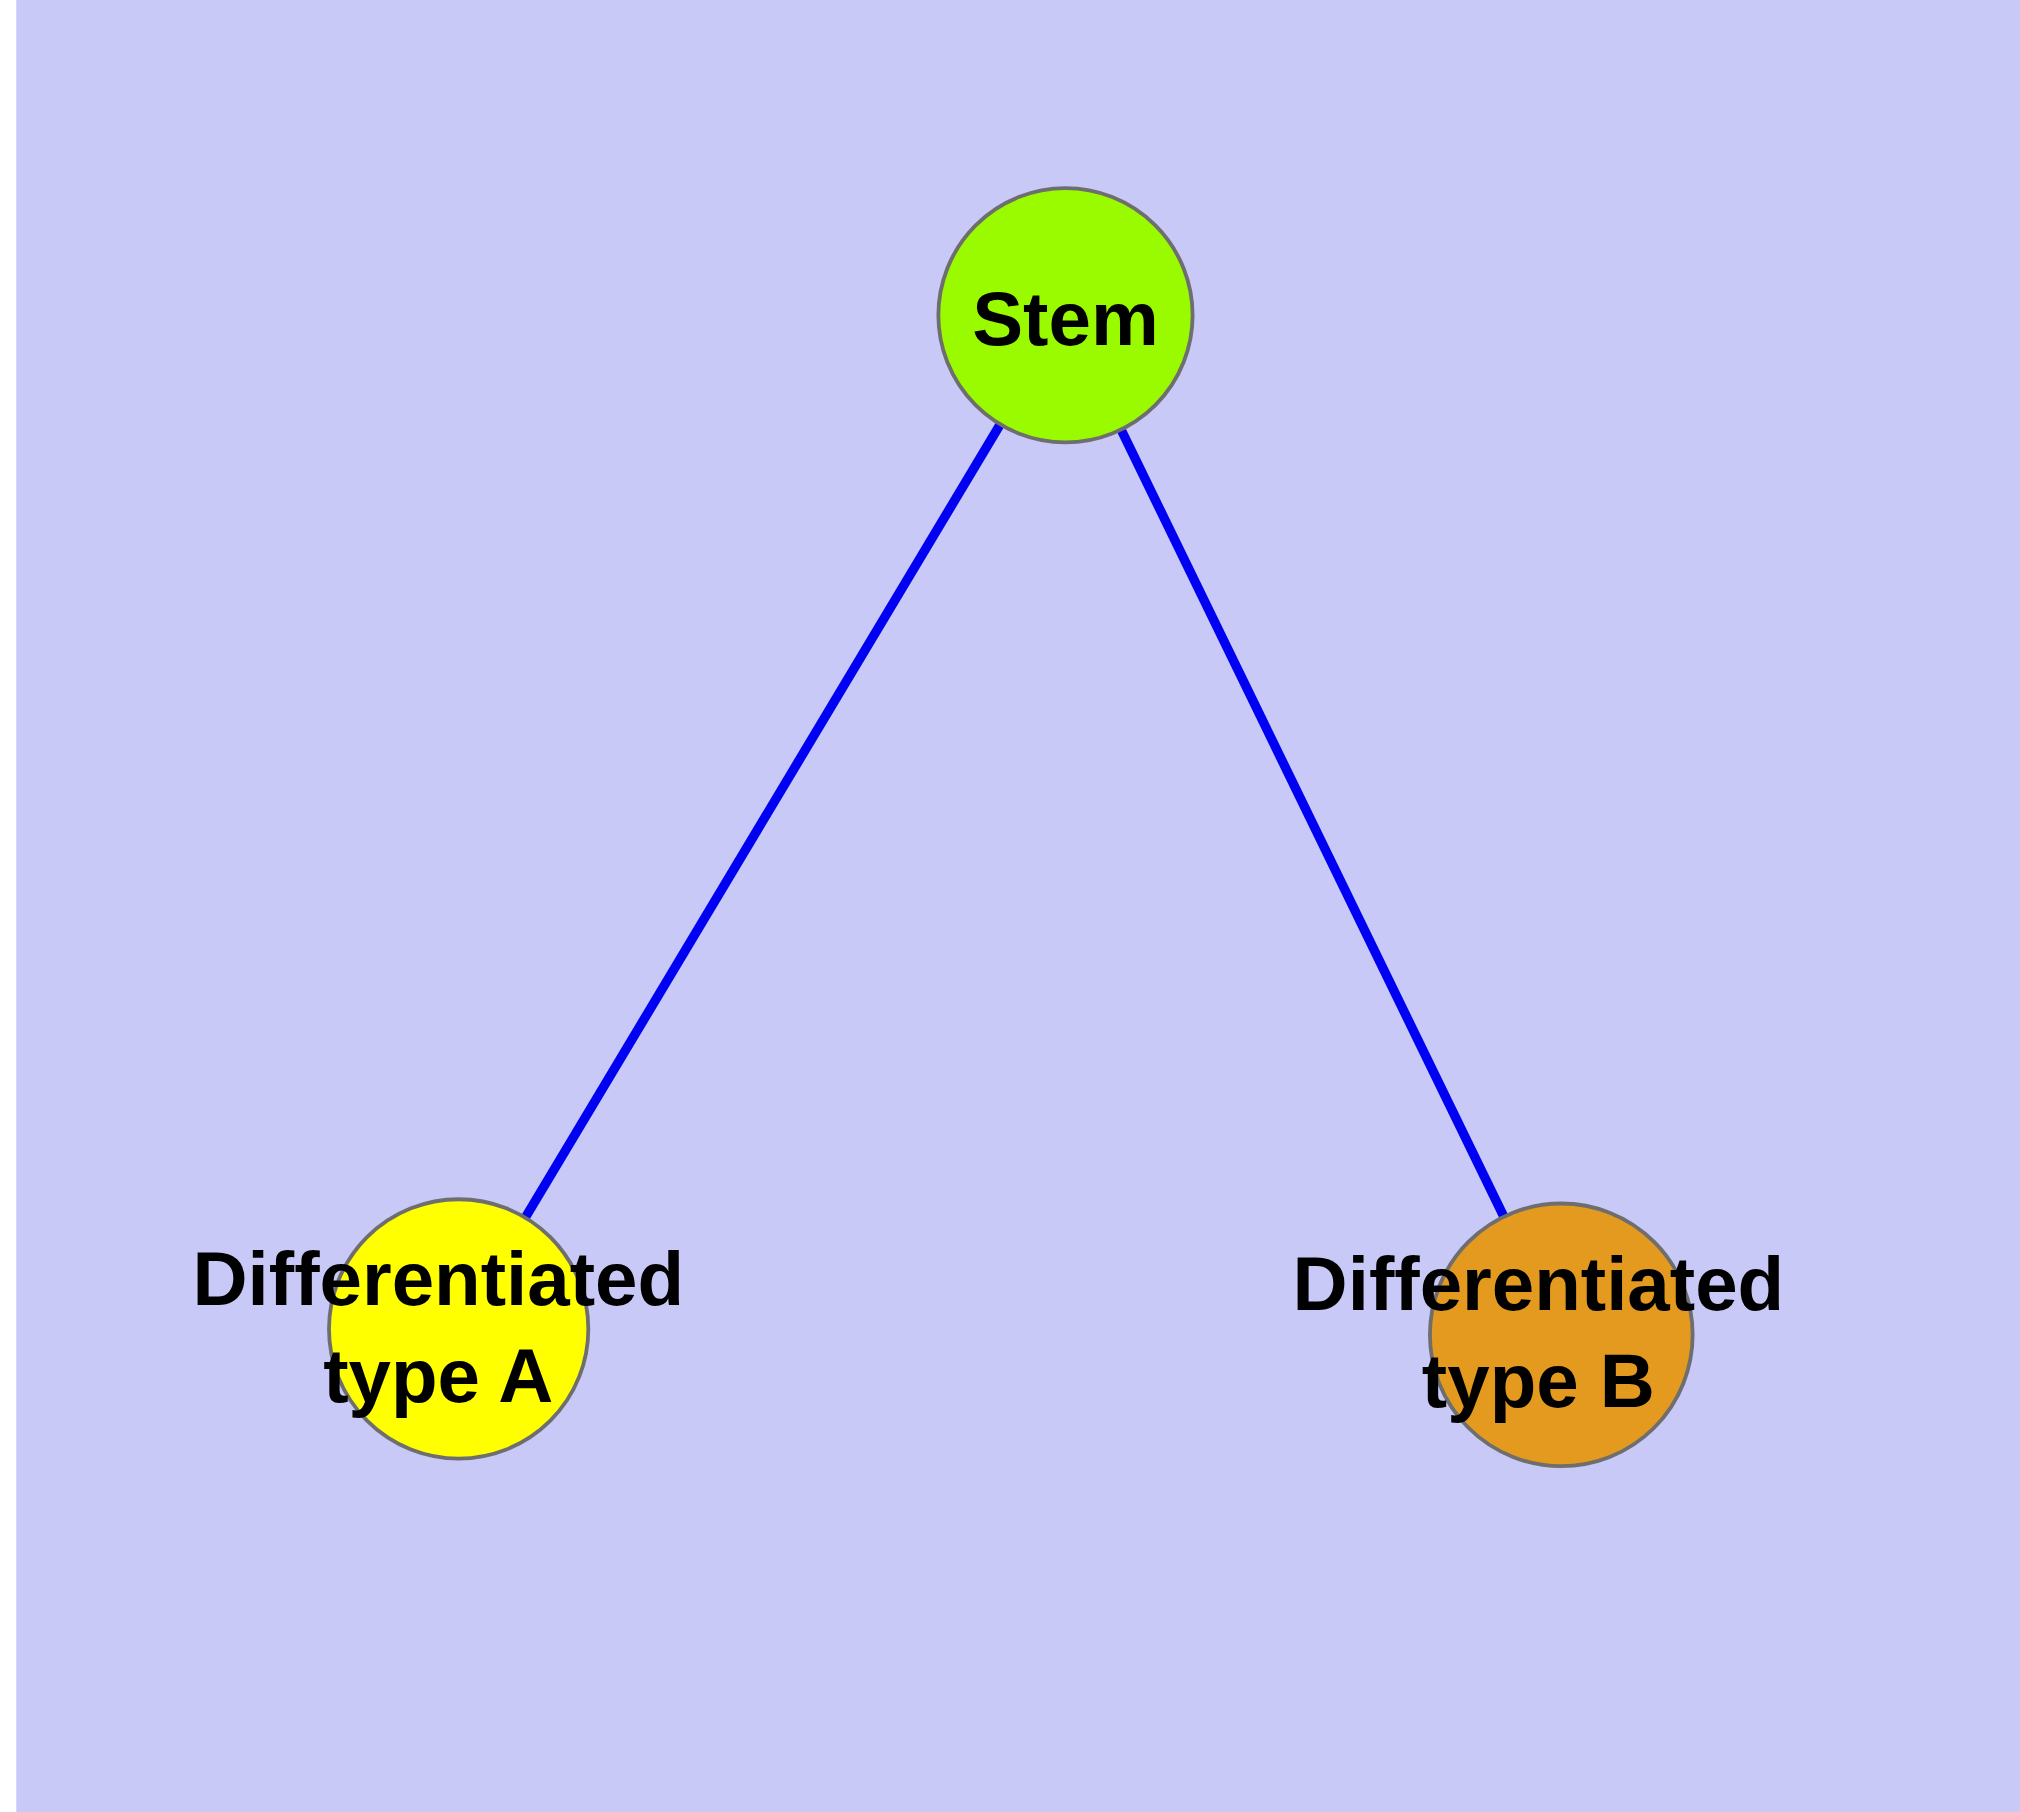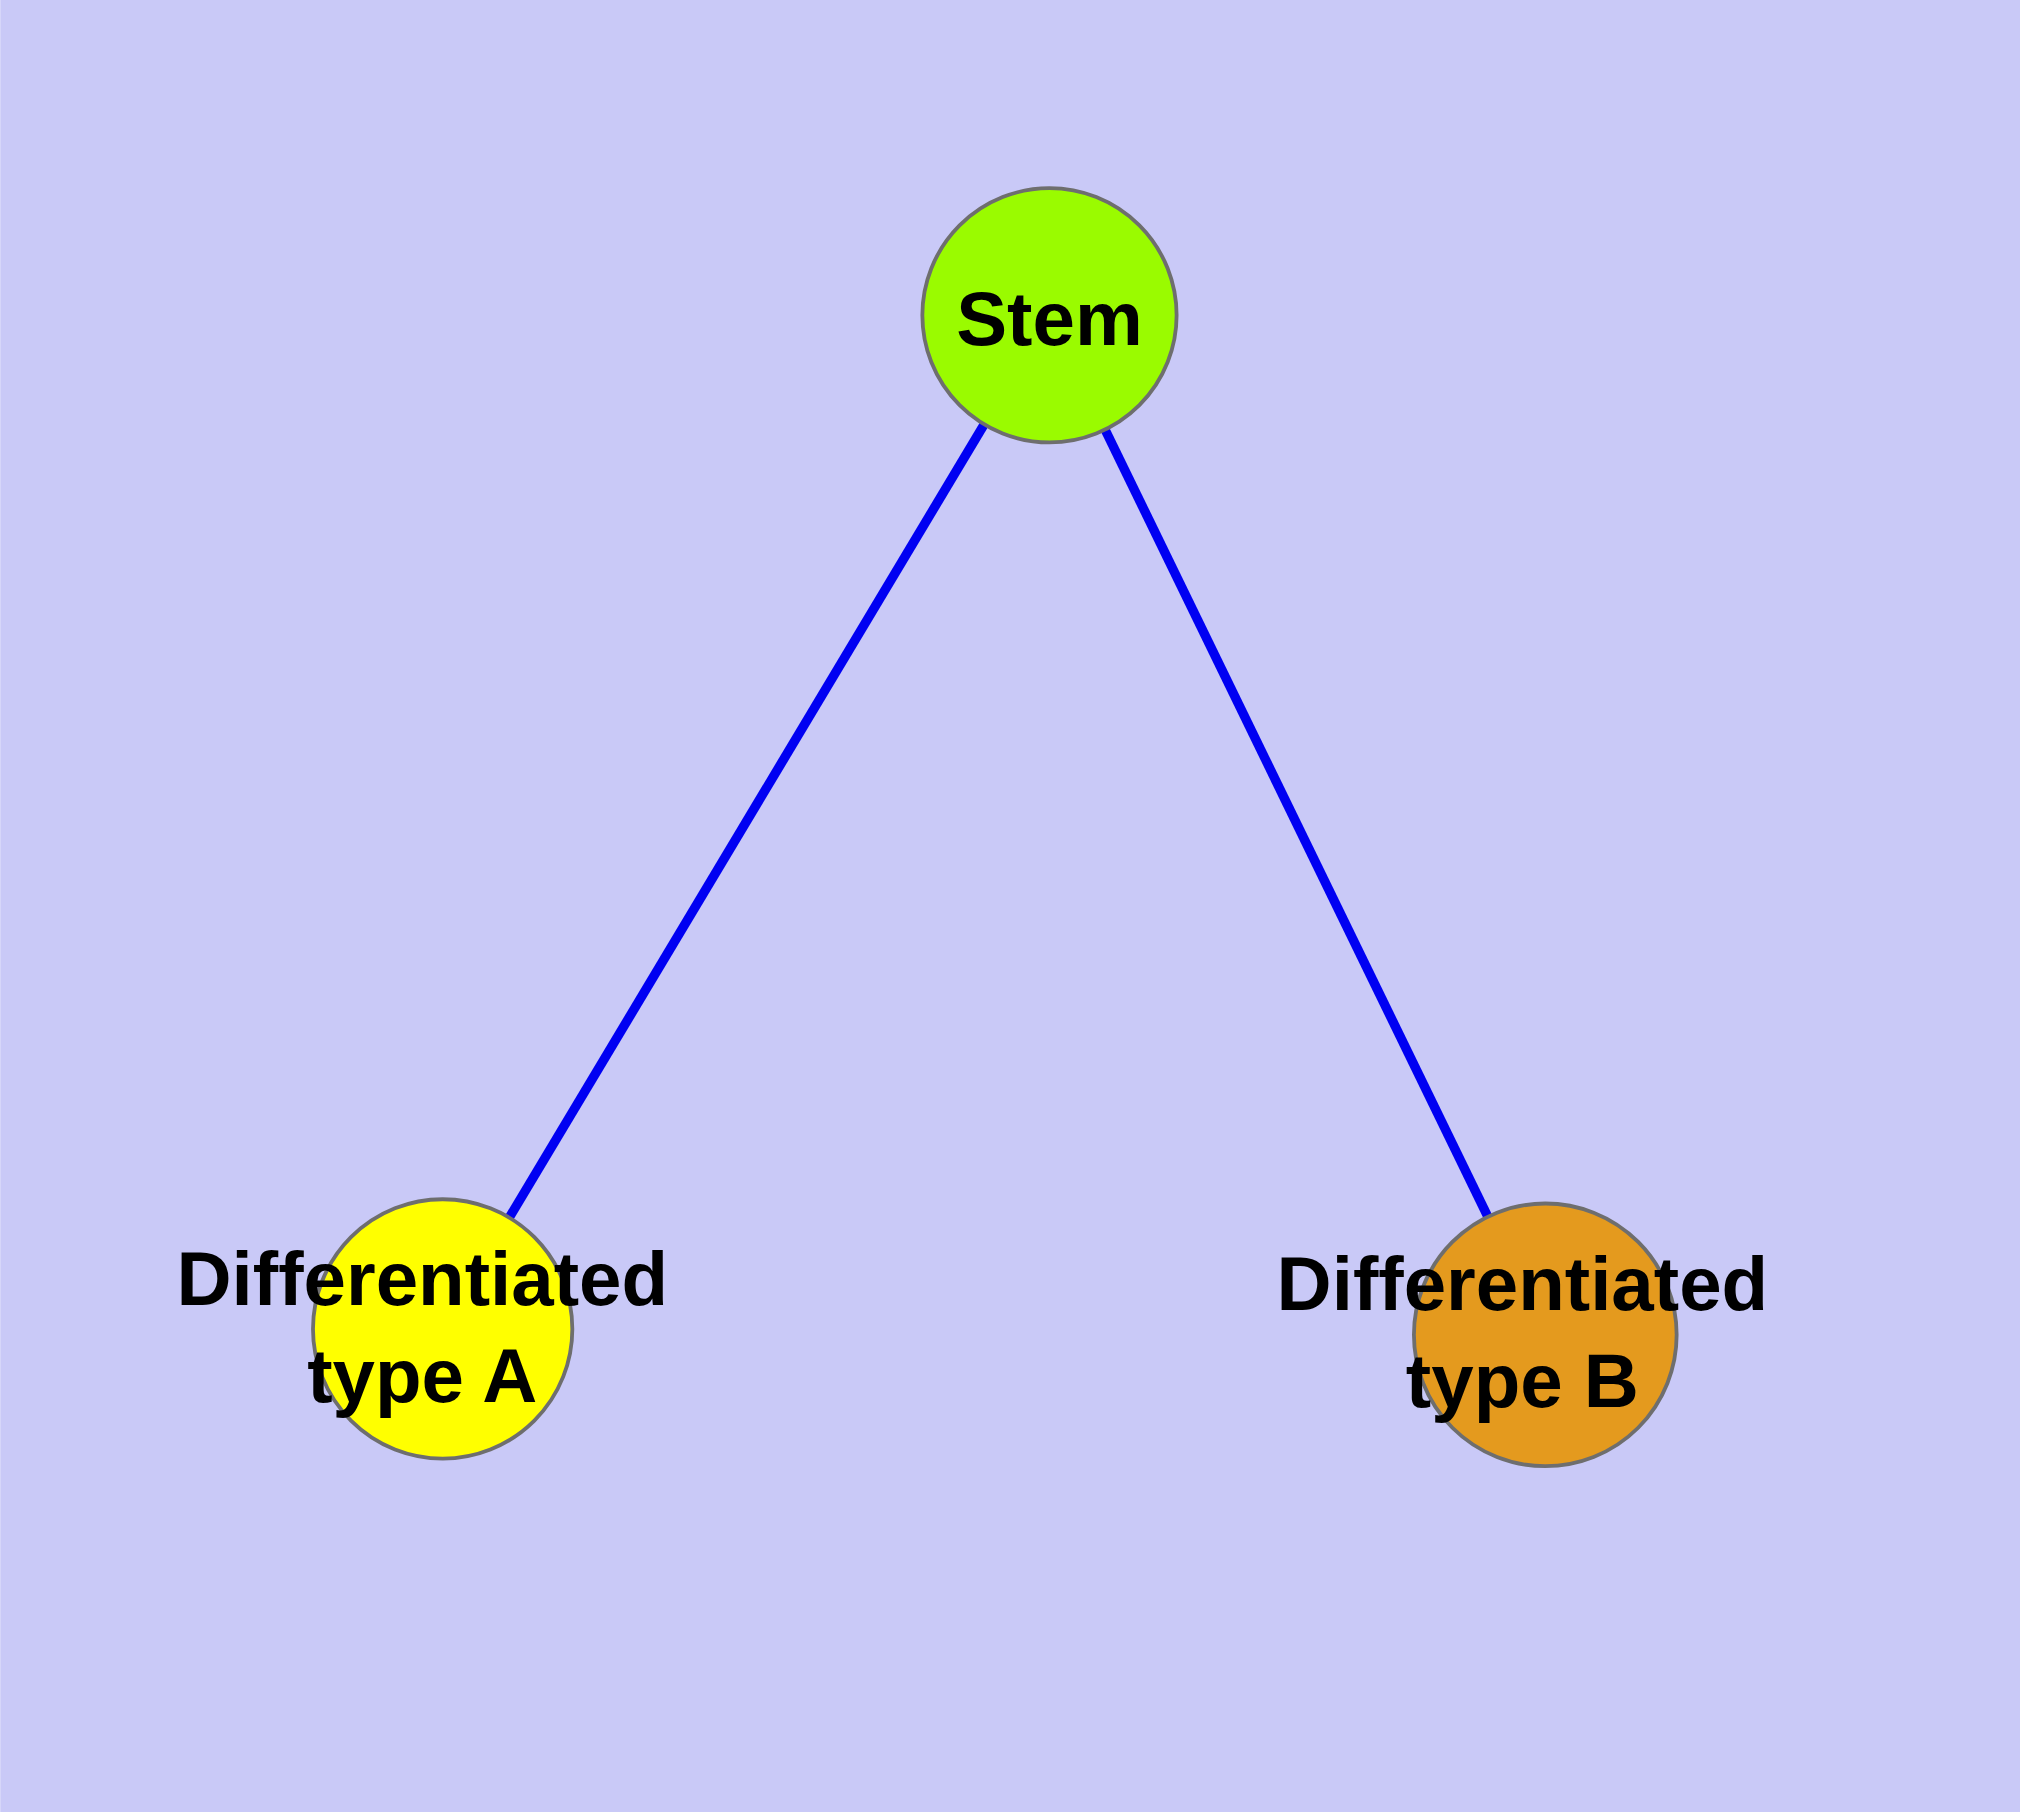--- a/index.html
+++ b/index.html
@@ -6,20 +6,21 @@
     margin: 0;
     padding: 0;
     width: 2021px;
     height: 1812px;
     overflow: hidden;
     font-family: "Liberation Sans", sans-serif;
   }
   #diagram-root {
     width: 1876px;
     height: 1812px;
+    padding-left: 16px;
   }
   #diagram-svg {
     display: block;
     width: 2021px;
     height: 1812px;
   }
   #diagram-svg text {
     font-family: "Liberation Sans", "DejaVu Sans", sans-serif;
     font-weight: bold;
   }

